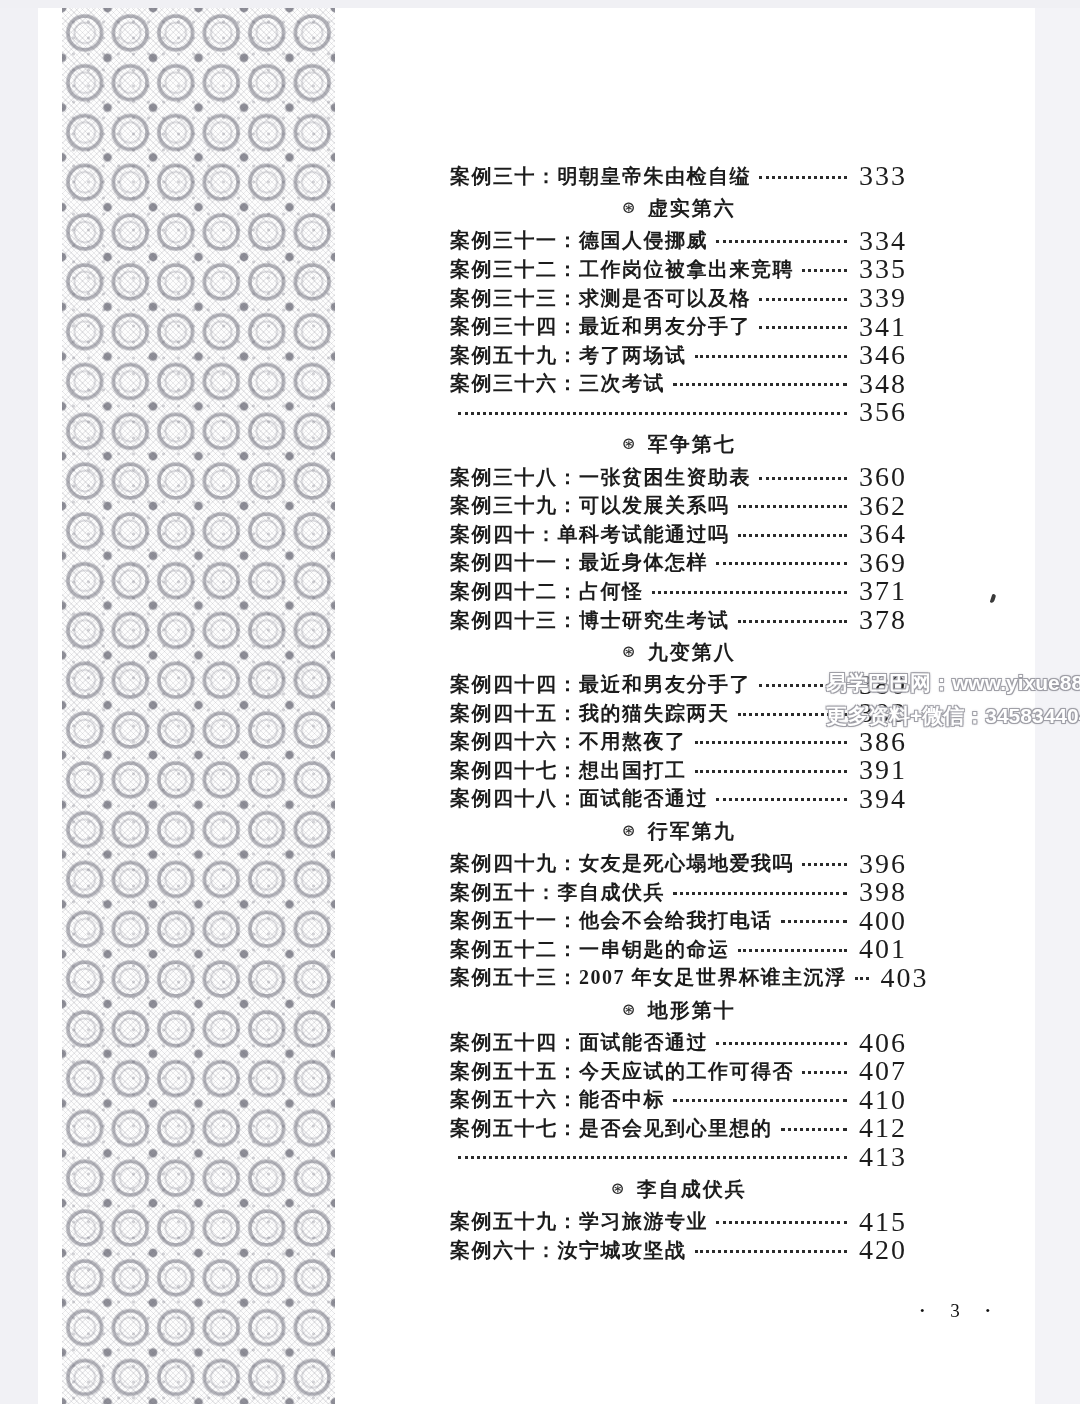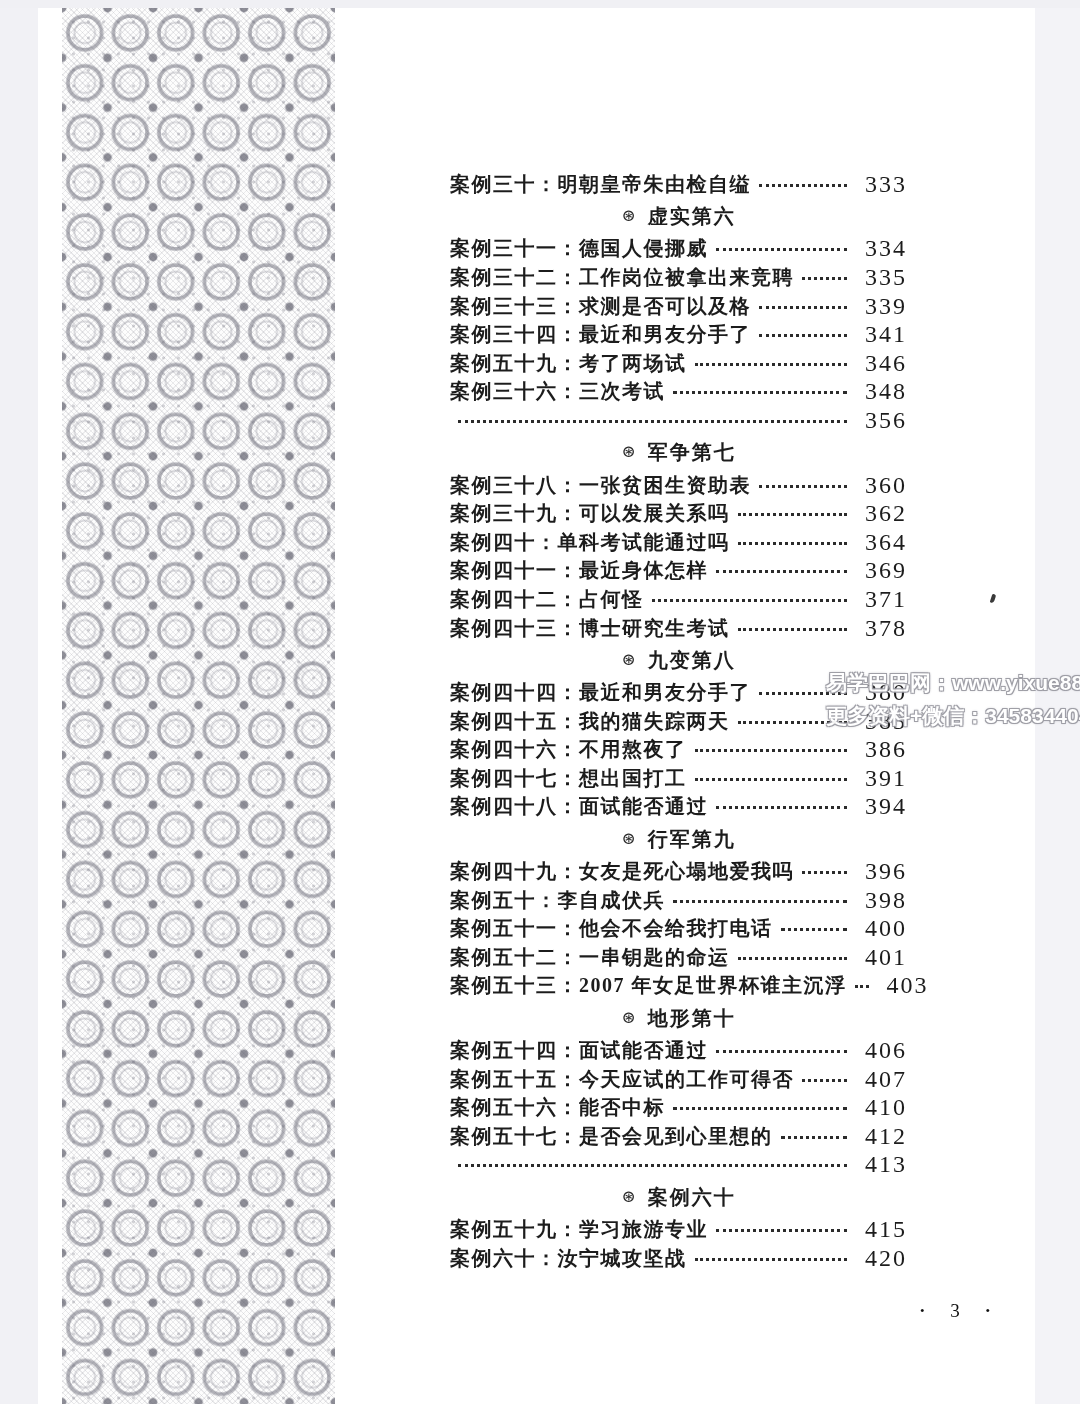--- a/index.html
+++ b/index.html
@@ -35,34 +35,34 @@
     background-position:
       22.75px 24.9px,
       0 0,
       0 0,
       4px 6px,
       0 0,0 0;
   }
 
   
   .toc{
-    position:absolute;left:450px;top:170px;width:457px;
+    position:absolute;left:450px;top:162px;width:457px;
   }
   .entry-row{
     display:flex;align-items:center;height:28.6px;
     font-size:20px;font-weight:700;letter-spacing:1.5px;white-space:nowrap;
   }
   .entry-title{flex:0 0 auto;}
   .leader{
     flex:1 1 auto;height:0;border-bottom:3px dotted #2b2b2b;
     margin:0 10px 0 8px;transform:translateY(1px);min-width:14px;
   }
   .entry-page{
     flex:0 0 auto;width:50px;text-align:right;
-    font-weight:400;letter-spacing:2px;font-size:24px;
+    font-weight:400;letter-spacing:2px;font-size:28px;
     font-family:"Liberation Serif","DejaVu Serif",serif;
   }
   .section-row{
     display:flex;align-items:center;justify-content:center;height:36px;
     font-size:20px;font-weight:700;letter-spacing:2px;
   }
   .section-marker{
     font-size:17px;margin-right:10px;font-weight:400;color:#2a2a2a;
     transform:translateY(-1px);
   }
@@ -265,21 +265,21 @@
       <span class="entry-title">案例五十七：是否会见到心里想的</span>
       <span class="leader"></span>
       <span class="entry-page">412</span>
     </div>
     <div class="entry-row">
       <span class="leader"></span>
       <span class="entry-page">413</span>
     </div>
     <div class="section-row">
       <span class="section-marker">⊛</span>
-      <span>案例六十</span>
+      <span>李自成伏兵</span>
     </div>
     <div class="entry-row">
       <span class="entry-title">案例五十九：学习旅游专业</span>
       <span class="leader"></span>
       <span class="entry-page">415</span>
     </div>
     <div class="entry-row">
       <span class="entry-title">案例六十：汝宁城攻坚战</span>
       <span class="leader"></span>
       <span class="entry-page">420</span>

